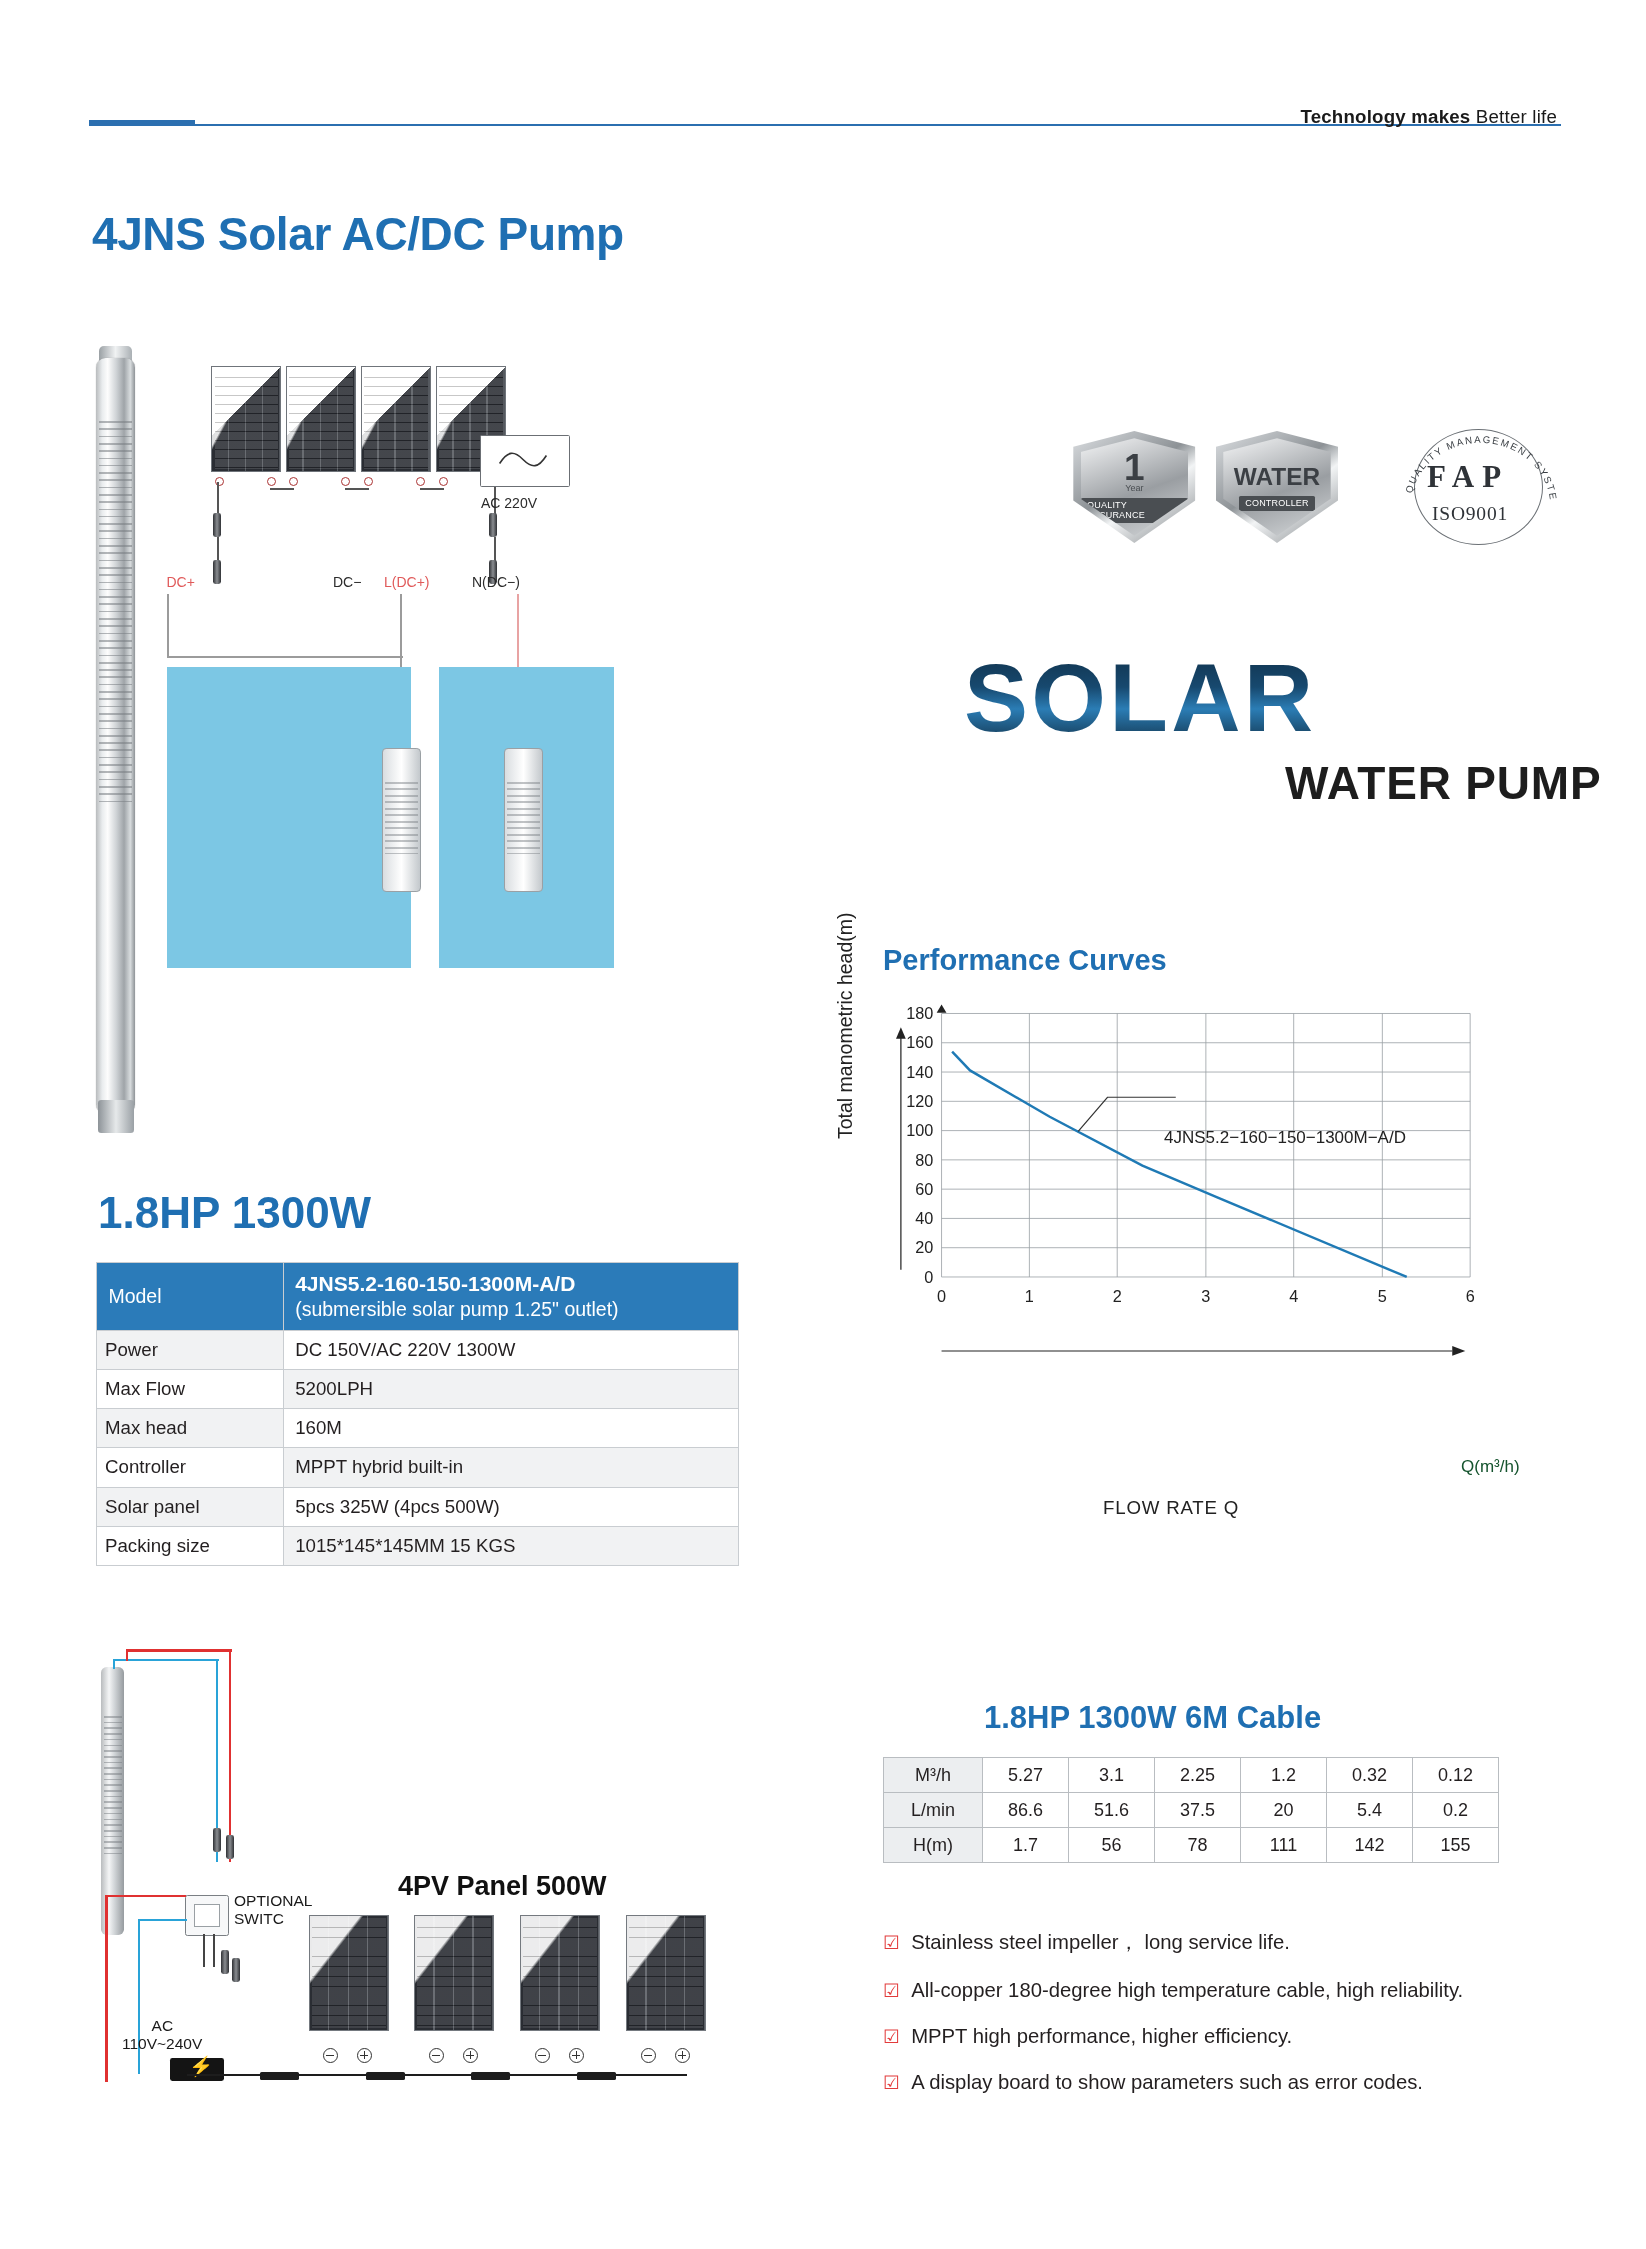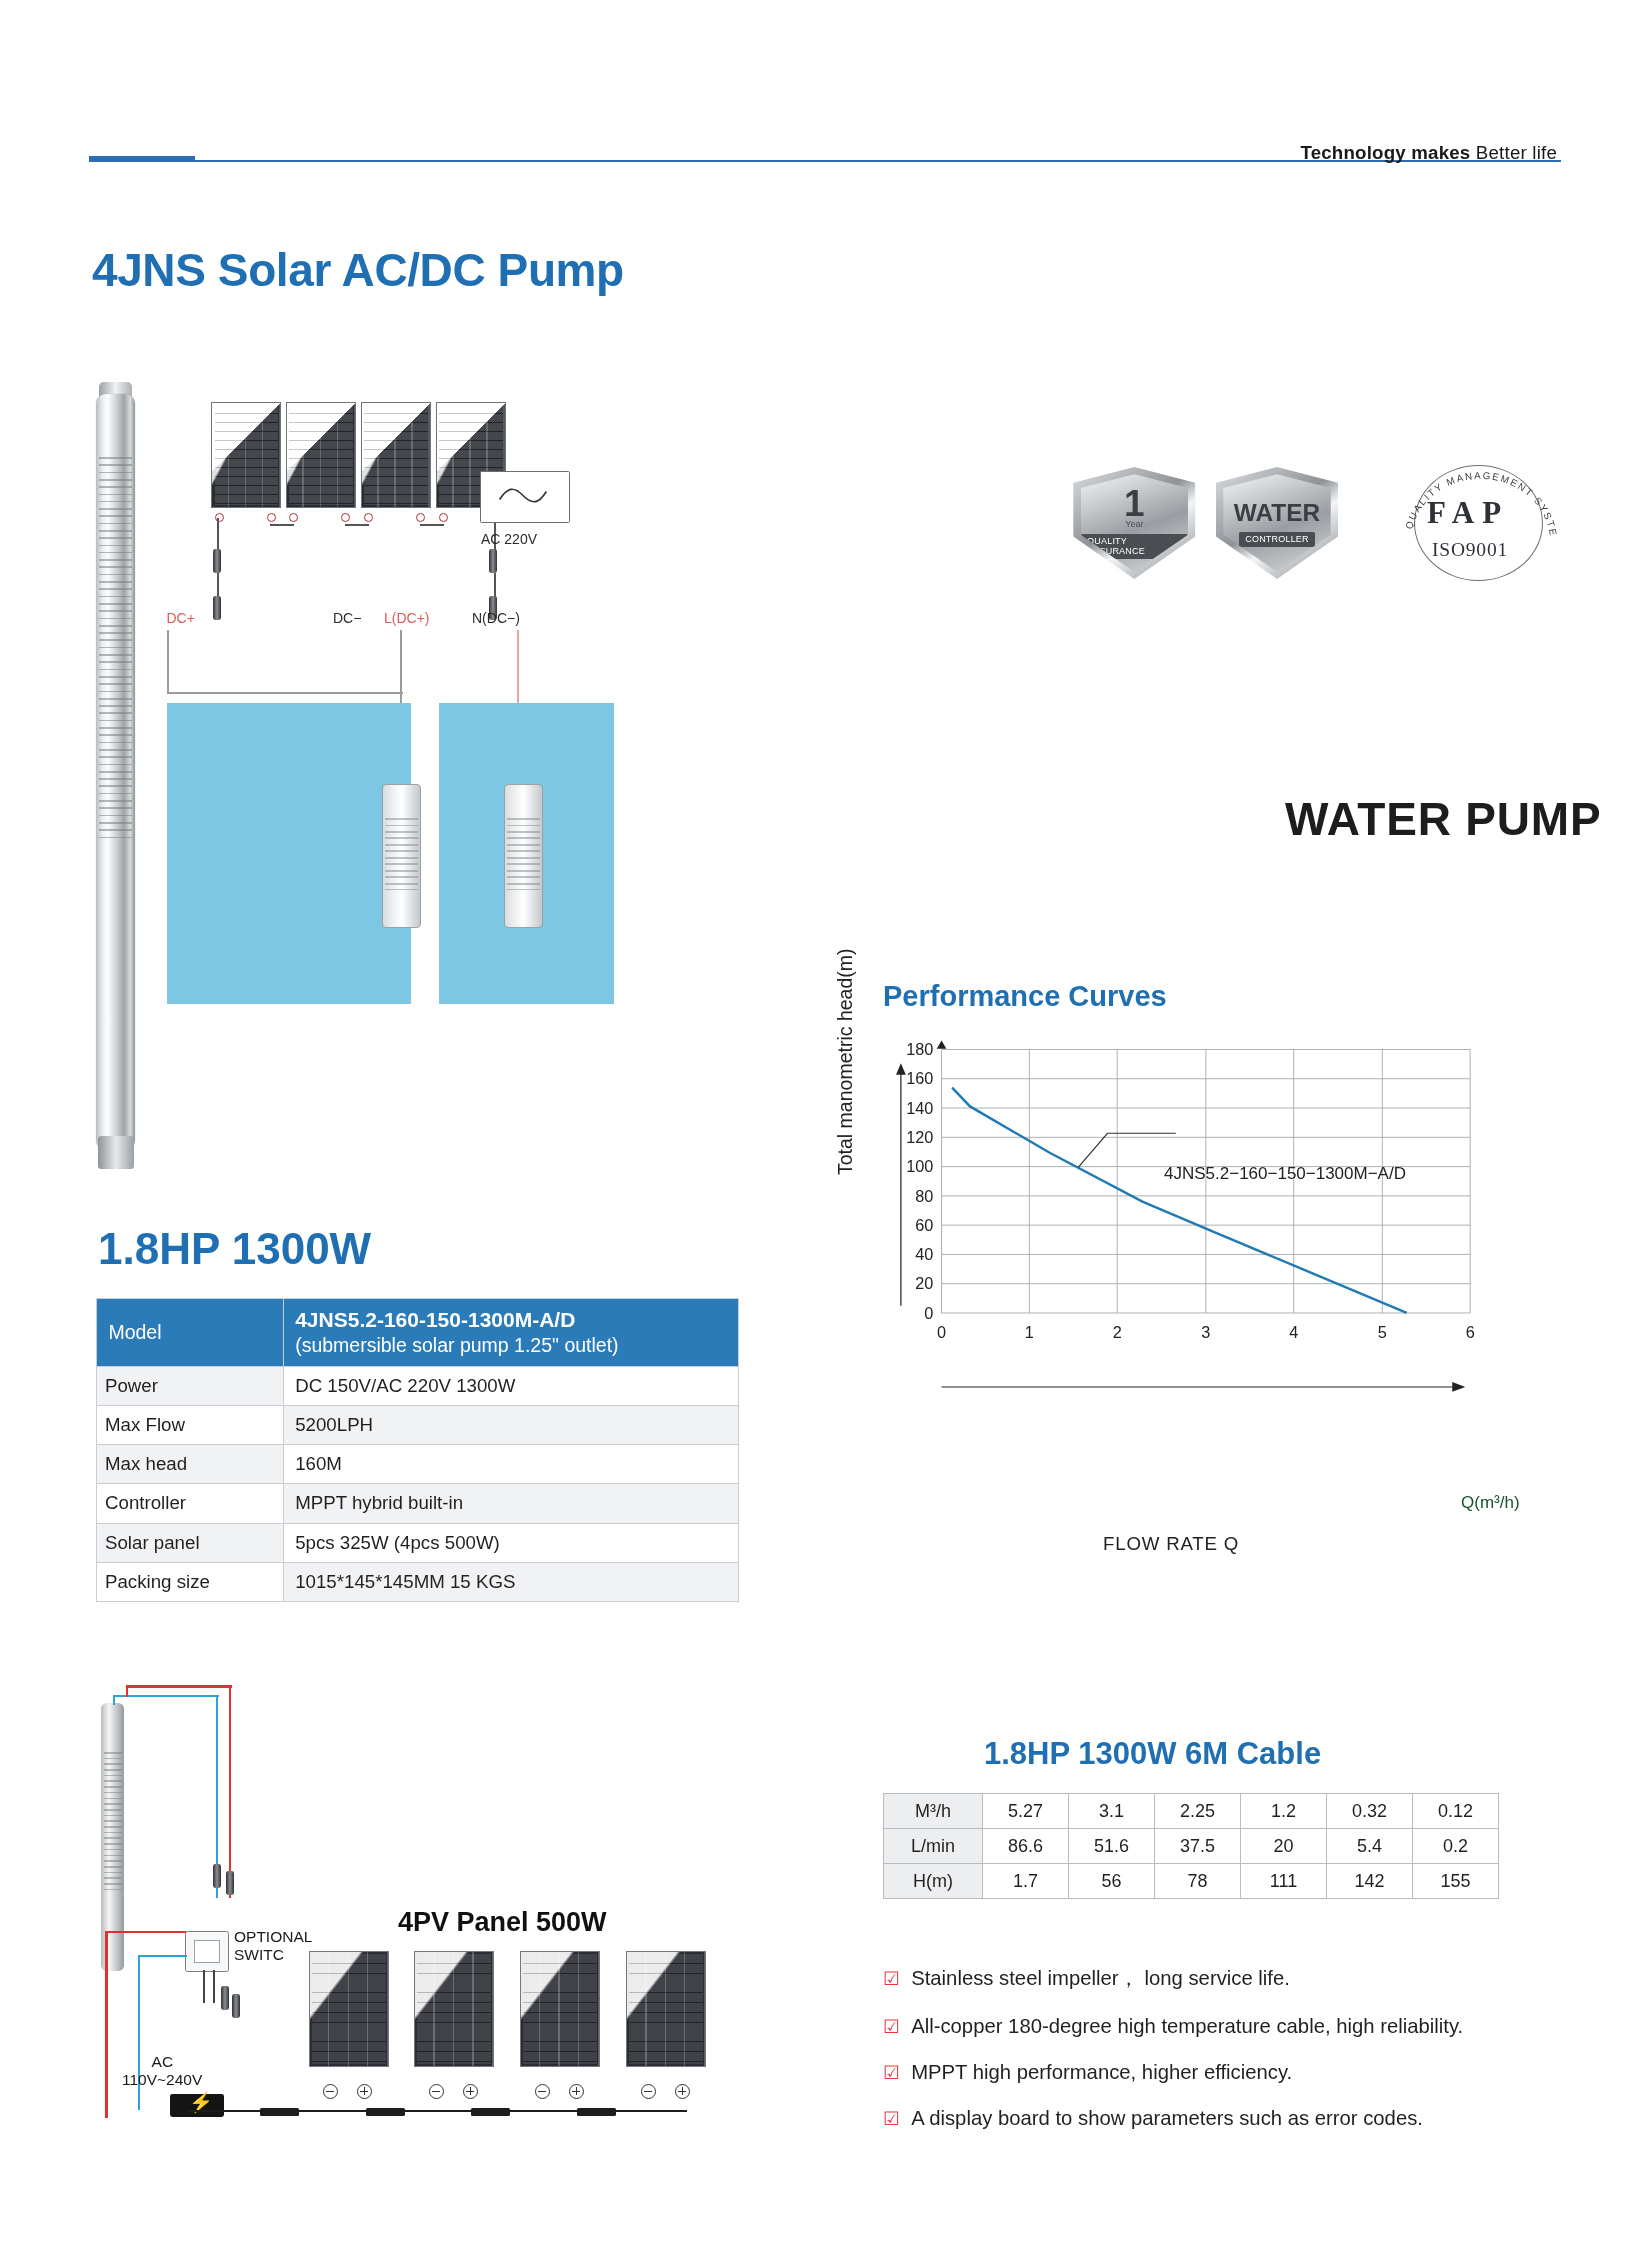--- a/index.html
+++ b/index.html
@@ -4,21 +4,21 @@
 <style>
   html,body{margin:0;padding:0;}
   body{
     width:1646px;height:2250px;
     background:#ffffff;
     font-family:"Liberation Sans", sans-serif;
     color:#231f20;
     position:relative;
     overflow:hidden;
   }
-  .page{position:absolute;inset:0;margin-top:36px;}
+  .page{position:absolute;inset:0;}
 
   
   .hdr-rule{
     position:absolute;left:89px;top:124px;width:1472px;height:1.6px;
     background:#2b6fb0;
   }
   .hdr-rule-thick{
     position:absolute;left:89px;top:120px;width:106px;height:5.7px;
     background:#2b6fb0;
   }
@@ -340,20 +340,21 @@
           </defs>
         <text font-size="12" fill="#3a3f44" letter-spacing="2.2" font-family="Liberation Sans, sans-serif">
           <textPath href="#arcp" startOffset="6%">QUALITY MANAGEMENT SYSTEM</textPath>
         </text>
       </svg>
       <div class="fap-txt">FAP</div>
       <div class="fap-iso">ISO9001</div>
     </div>
   </div>
 
+  <div class="solar-word">SOLAR</div>
   <div class="wp-word">WATER PUMP</div>
 
   <div class="hp-title">1.8HP 1300W</div>
 
   <table class="spec">
     <tbody>
         <tr>
       <td class="hdr-cell">Model</td>
       <td class="hdr-val">
         <span>4JNS5.2-160-150-1300M-A/D</span>

